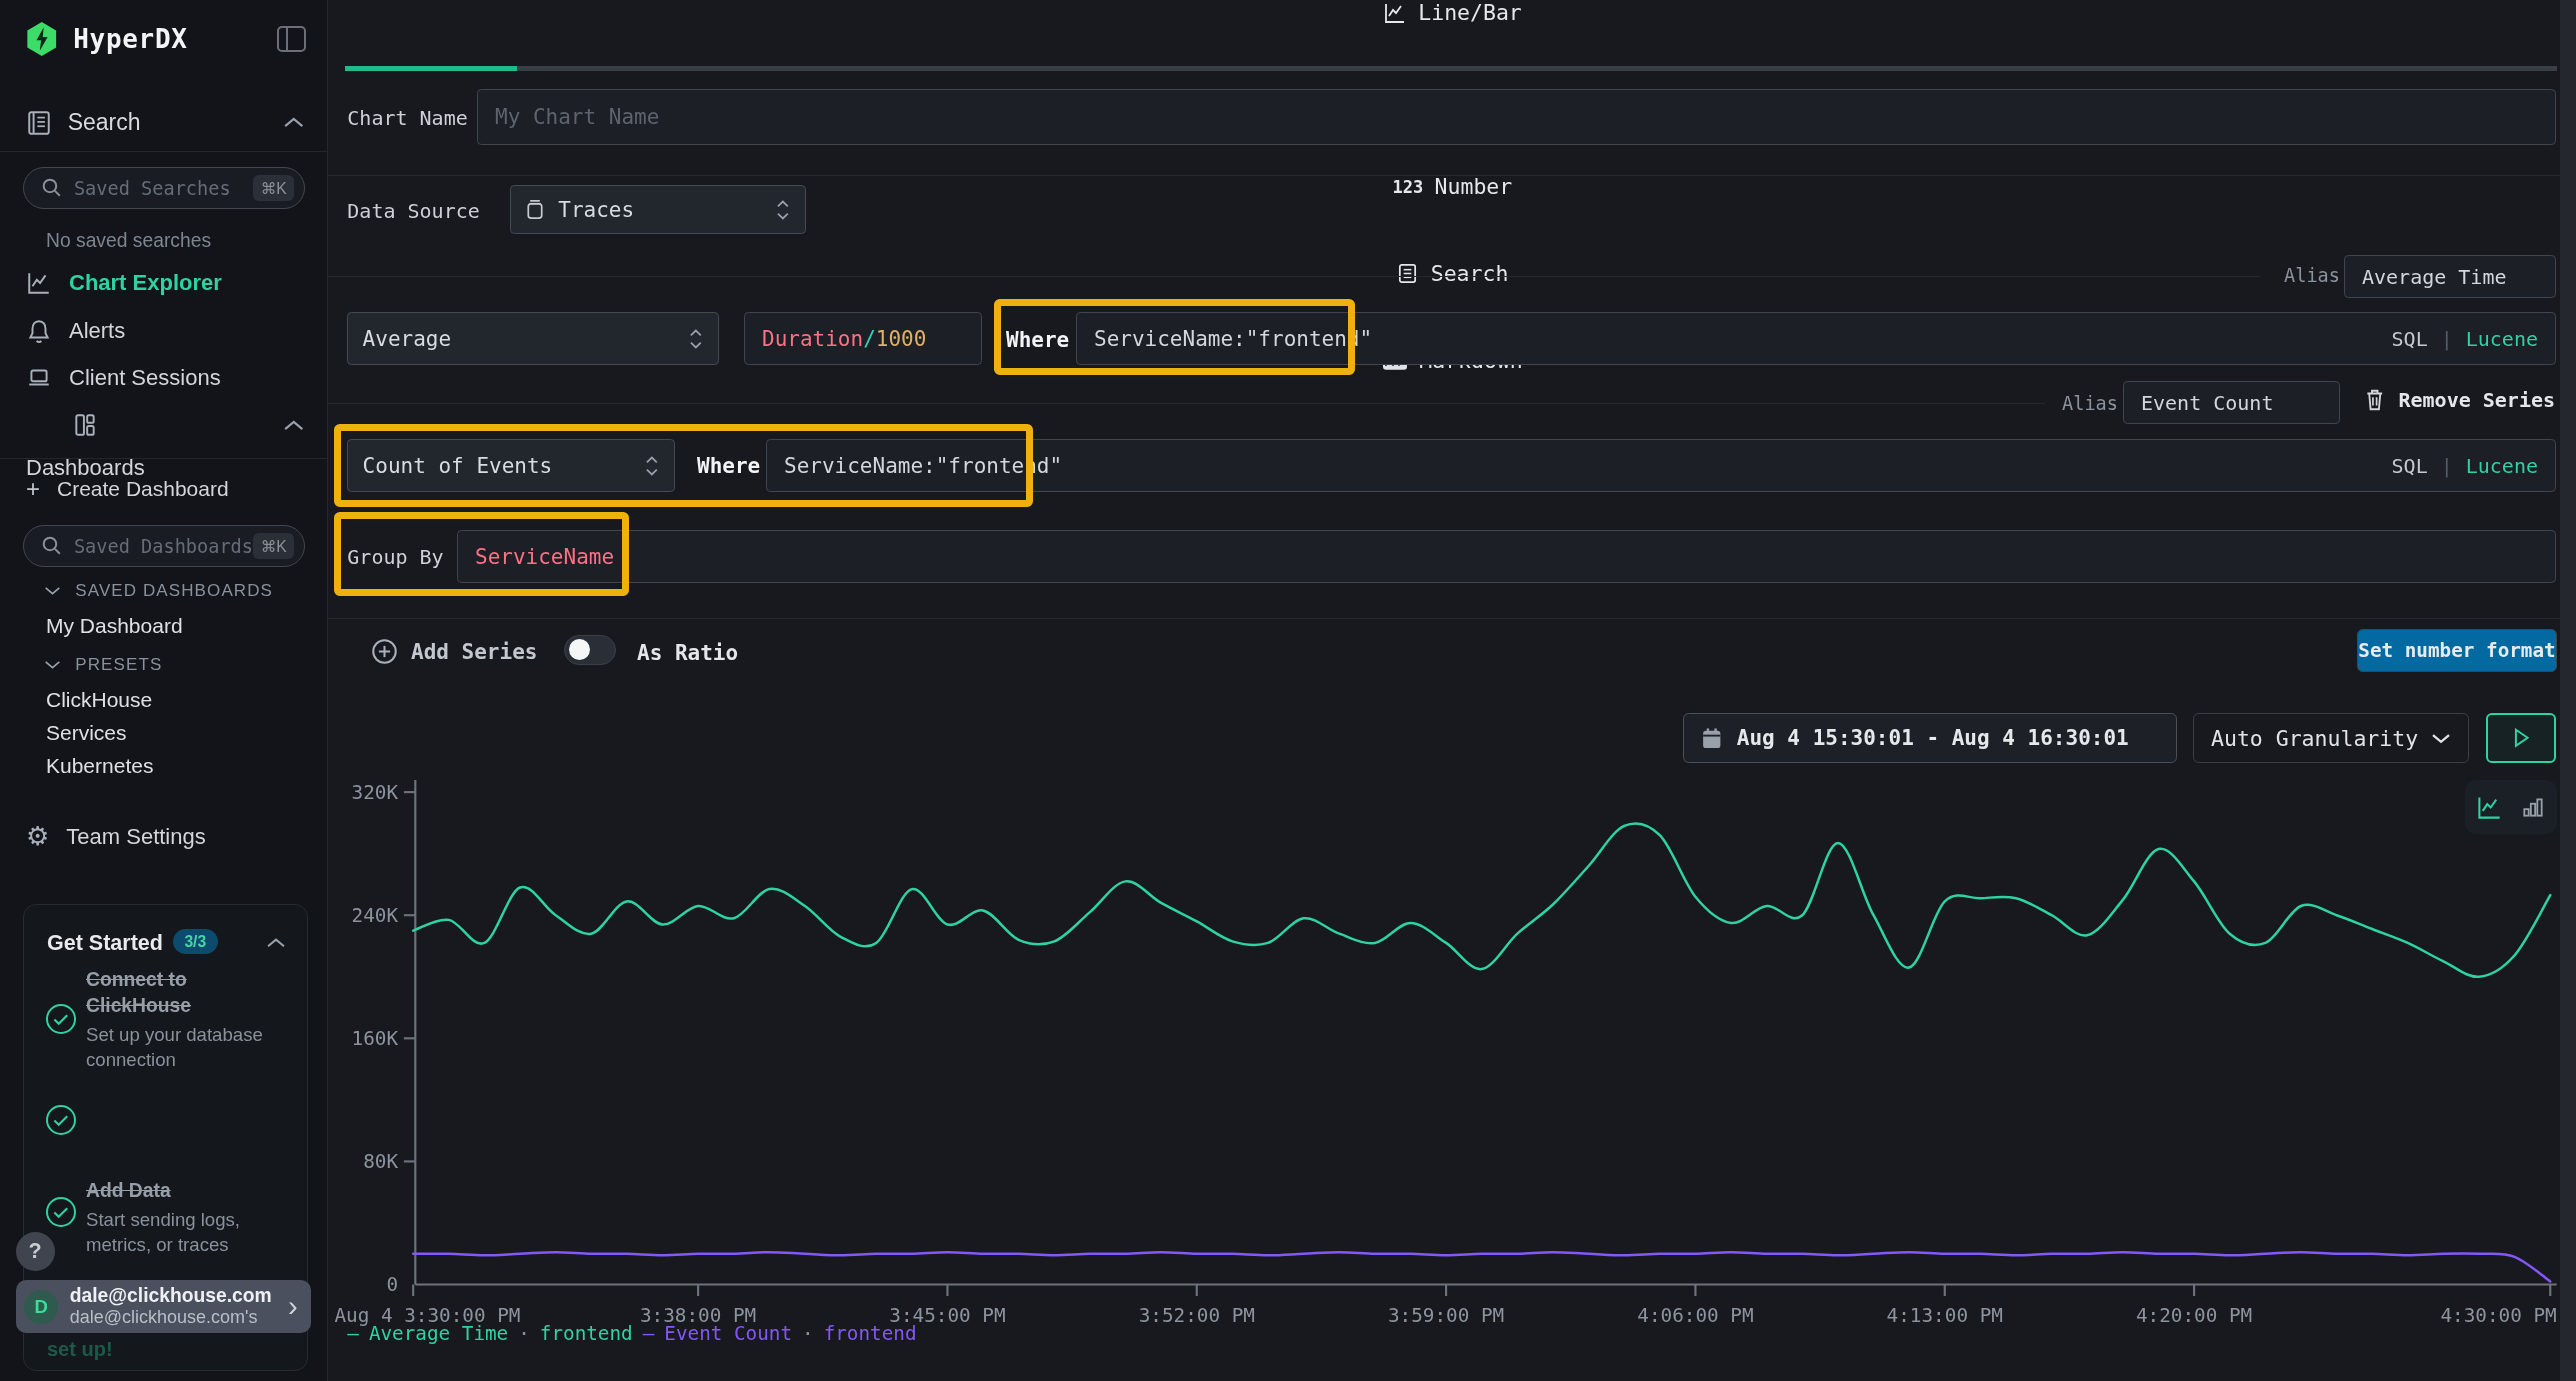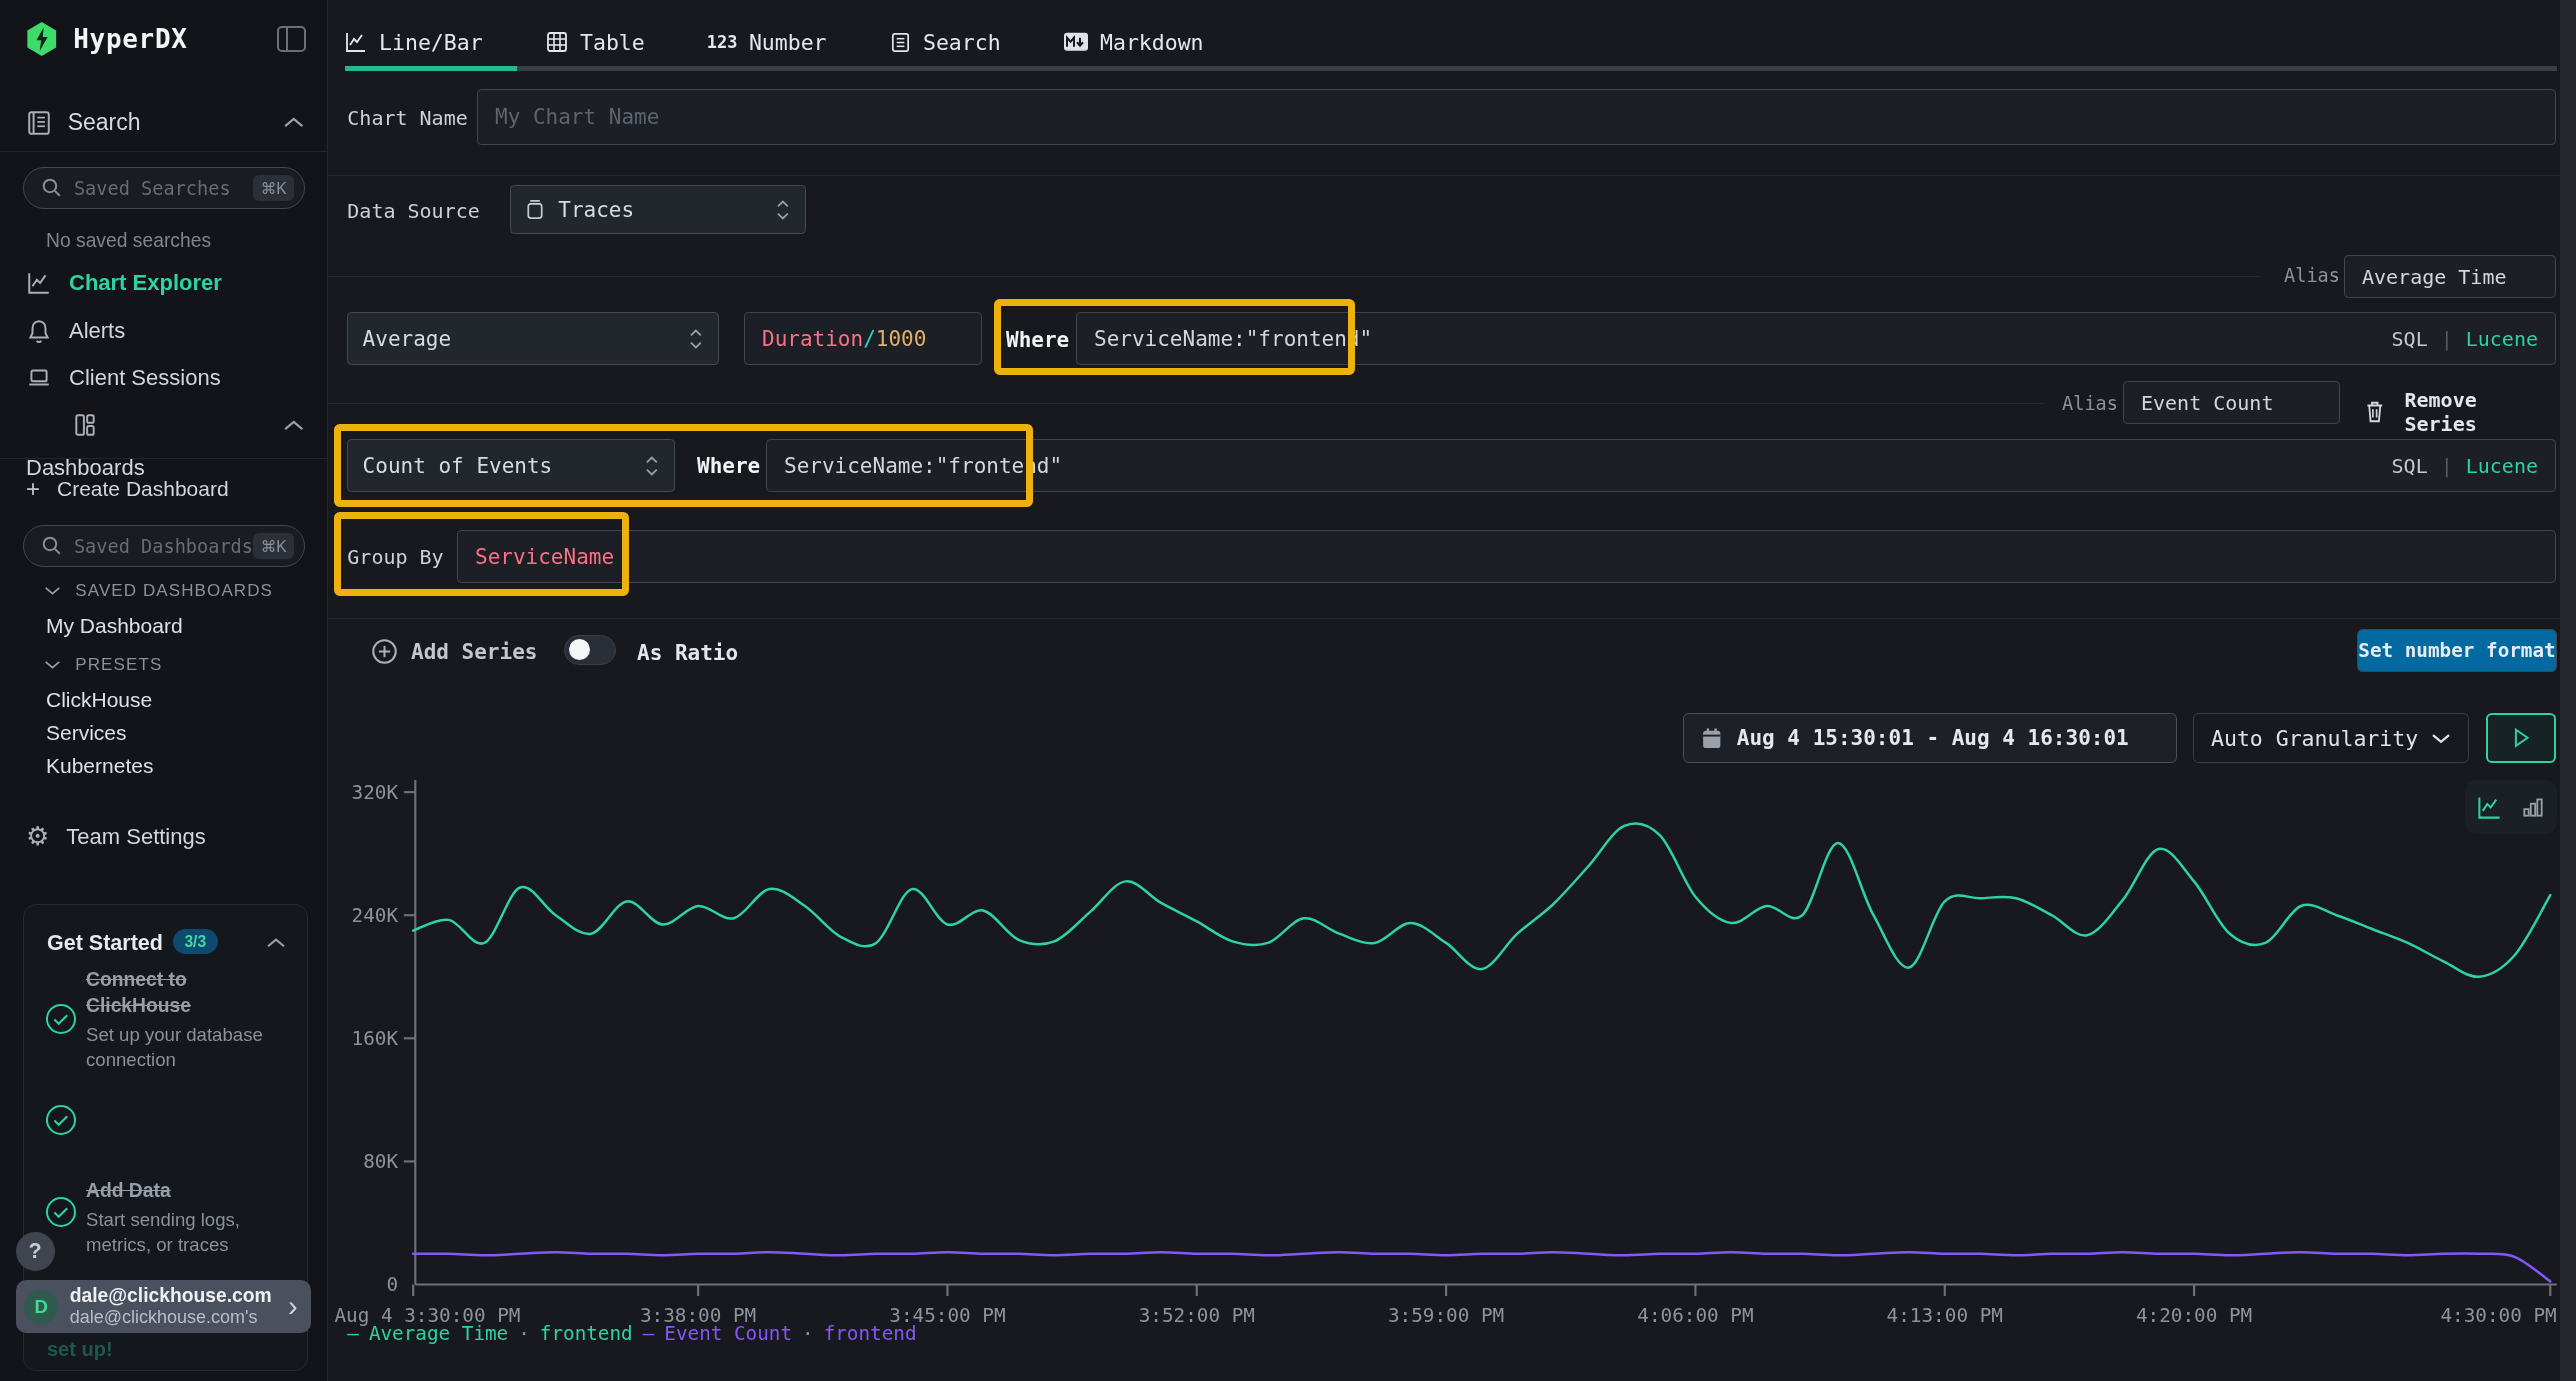--- a/index.html
+++ b/index.html
@@ -54,22 +54,22 @@
     border-radius:10px; display:flex; align-items:center; padding:0 13px 0 8.6px; gap:11.4px; z-index:6; }
   .avatar { width:34px; height:34px; border-radius:50%; background:#2f5a4e; color:#3ddc97;
     display:flex; align-items:center; justify-content:center; font-size:18.6px; font-weight:bold;
     font-family:"Liberation Sans", sans-serif; }
   .chip-email { font-family:"Liberation Sans", sans-serif; font-size:19.3px; font-weight:bold; color:#eef0f3; line-height:1.15; }
   .chip-sub { font-family:"Liberation Sans", sans-serif; font-size:18px; color:#b9bec7; line-height:1.15; }
   .chip-arrow { margin-left:auto; color:#cfd3da; font-size:29px; font-family:"Liberation Sans", sans-serif; }
   
   #main { position:absolute; left:328px; top:0; width:2233px; height:1381px; background:#17191f; }
   #scrollbar { position:absolute; right:0; top:0; width:15.7px; height:1381px; background:#24272e; }
-  .tabbar { position:absolute; left:0; top:6px; width:100%; height:72px; display:flex;
-    align-items:center; padding-left:15.7px; gap:62px; }
+  .tabbar { position:absolute; left:0; top:0; width:100%; height:72px; display:flex;
+    align-items:center; padding-left:15.7px; gap:62px;flex-direction:column; }
   .tab { display:flex; align-items:center; gap:11.4px; font-size:21.5px; color:#e4e7eb; }
   .tab .ticon { color:#dfe3e8; }
   .tab-underline { position:absolute; left:17px; right:4.3px; top:66px; height:5px; background:#3a3e45; }
   .tab-underline .active-seg { position:absolute; left:0; top:0; width:172px; height:5px; background:#21ba8d; }
   .form-label { position:absolute; font-size:20px; color:#cdd1d7; }
   .inp { position:absolute; background:#1c1f25; border:1.4px solid #40454e; border-radius:4.3px;
     display:flex; align-items:center; padding:0 17px; font-size:21px; color:#d3d7dc; }
   .inp .placeholder { color:#5d646e; }
   .sel { position:absolute; background:#22262d; border:1.4px solid #454a53; border-radius:4.3px;
     display:flex; align-items:center; padding:0 14.3px; font-size:21px; color:#d8dce1; }
@@ -78,21 +78,21 @@
   .where-lbl { position:absolute; font-size:21px; font-weight:bold; color:#f2f4f6; }
   .sqllucene { margin-left:auto; display:flex; gap:13px; font-size:20px; }
   .sql-t { color:#c6cad0; } .bar-t { color:#555b64; } .lucene-t { color:#2ed3a2; }
   .code-red { color:#fb7185; } .code-teal { color:#2dd4bf; } .code-yellow { color:#e0af68; }
   .hl-box { position:absolute; border:7.2px solid #eeb10e; border-radius:5.7px; pointer-events:none; z-index:4; }
   .btn { position:absolute; background:#0369a1; border:1.4px solid #40454e; border-radius:5.7px;
     display:flex; align-items:center; justify-content:center; font-size:19.3px; font-weight:bold; color:#e8ebee; }
   .toggle { position:absolute; width:52px; height:30px; border-radius:15.7px; background:#2a2e36;
     border:1.4px solid #3a3f48; }
   .toggle .knob { position:absolute; left:3.6px; top:2.9px; width:21.5px; height:21.5px; border-radius:50%; background:#f5f6f7; }
-  .remove-series { position:absolute; display:flex; align-items:center; gap:19px; font-size:20px;
+  .remove-series { position:absolute; display:flex; align-items:center; gap:13px; font-size:20px;
     font-weight:bold; color:#e3e6ea; }
   .alias-lbl { position:absolute; font-size:18.6px; color:#8b929c; }
   .addseries { position:absolute; display:flex; align-items:center; gap:13px; font-size:21px;
     font-weight:bold; color:#c3c8cf; }
   .asratio { position:absolute; font-size:21px; font-weight:bold; color:#e3e6ea; }
   .date-inp { position:absolute; background:#1d2127; border:1.4px solid #4a4f58; border-radius:5.7px;
     display:flex; align-items:center; gap:14.3px; padding:0 17px; font-size:21px; font-weight:bold; color:#e6e9ec; }
   .gran { position:absolute; background:transparent; border:1.4px solid #3a3f48; border-radius:5.7px;
     display:flex; align-items:center; justify-content:space-between; padding:0 17px; font-size:21.5px; color:#dfe3e8; }
   .play-btn { position:absolute; border:2.1px solid #2ed3a2; border-radius:5.7px; background:rgba(46,211,162,0.05);

